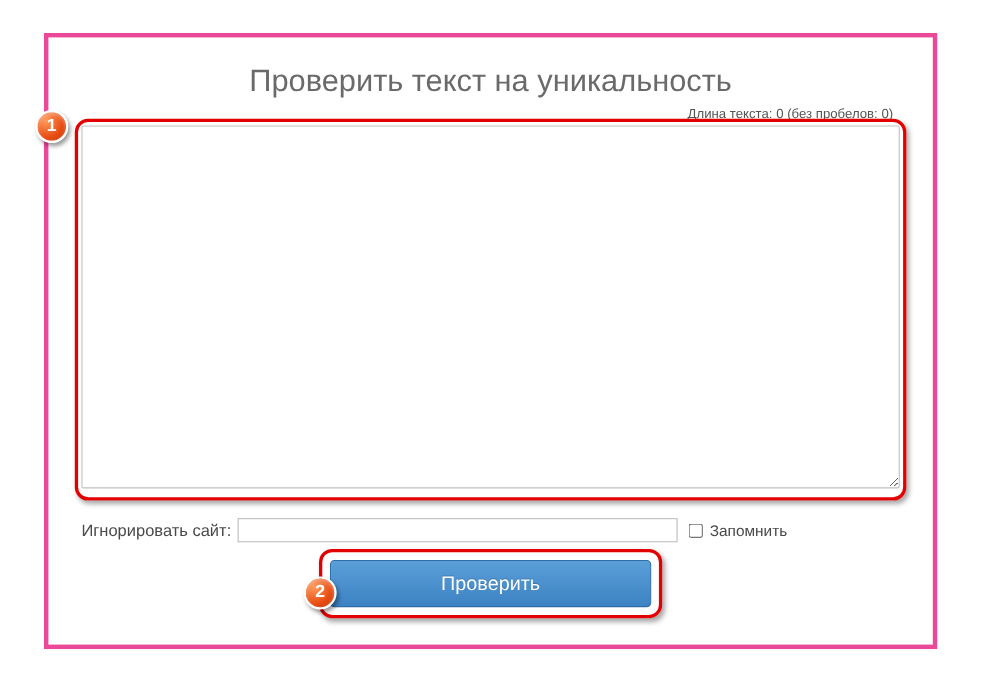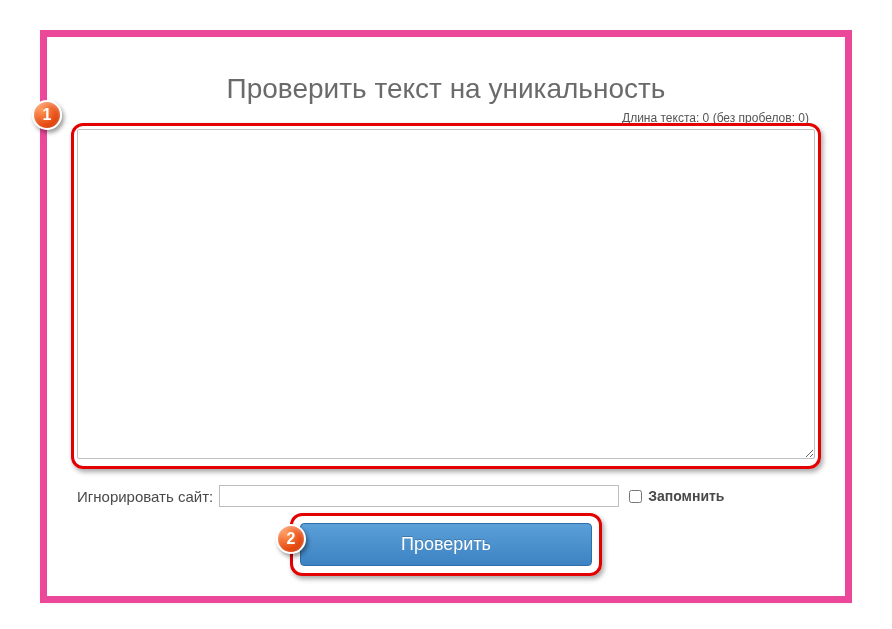--- a/index.html
+++ b/index.html
@@ -10,23 +10,23 @@
   body {
     font-family: Arial, Helvetica, sans-serif;
     background: #fff;
     width: 892px;
     height: 629px;
     overflow: hidden;
     position: relative;
   }
   .panel {
     background: #fff;
-    border: 7px solid #ec4899;
+    border: 4px solid #ec4899;
     margin: 30px 40px;
-    padding: 32px 30px 30px;
+    padding: 20px 30px 30px;
     min-height: 560px;
     box-shadow: 0 1px 3px rgba(0,0,0,0.05);
   }
   .title {
     text-align: center;
     font-size: 28px;
     font-weight: 400;
     color: #6a6a6a;
     margin-top: 4px;
     margin-bottom: 6px;
@@ -86,21 +86,20 @@
     font-size: 13px;
   }
   .remember-check {
     width: 13px;
     height: 13px;
     margin-left: 4px;
   }
   .remember-label {
     font-size: 14px;
     color: #494949;
-    font-weight: bold;
   }
   .button-row {
     margin-top: 16px;
     display: flex;
     justify-content: center;
     position: relative;
   }
   .btn-check {
     background: linear-gradient(#5a9fd8, #3d83c3);
     border: 1px solid #2f6da8;

